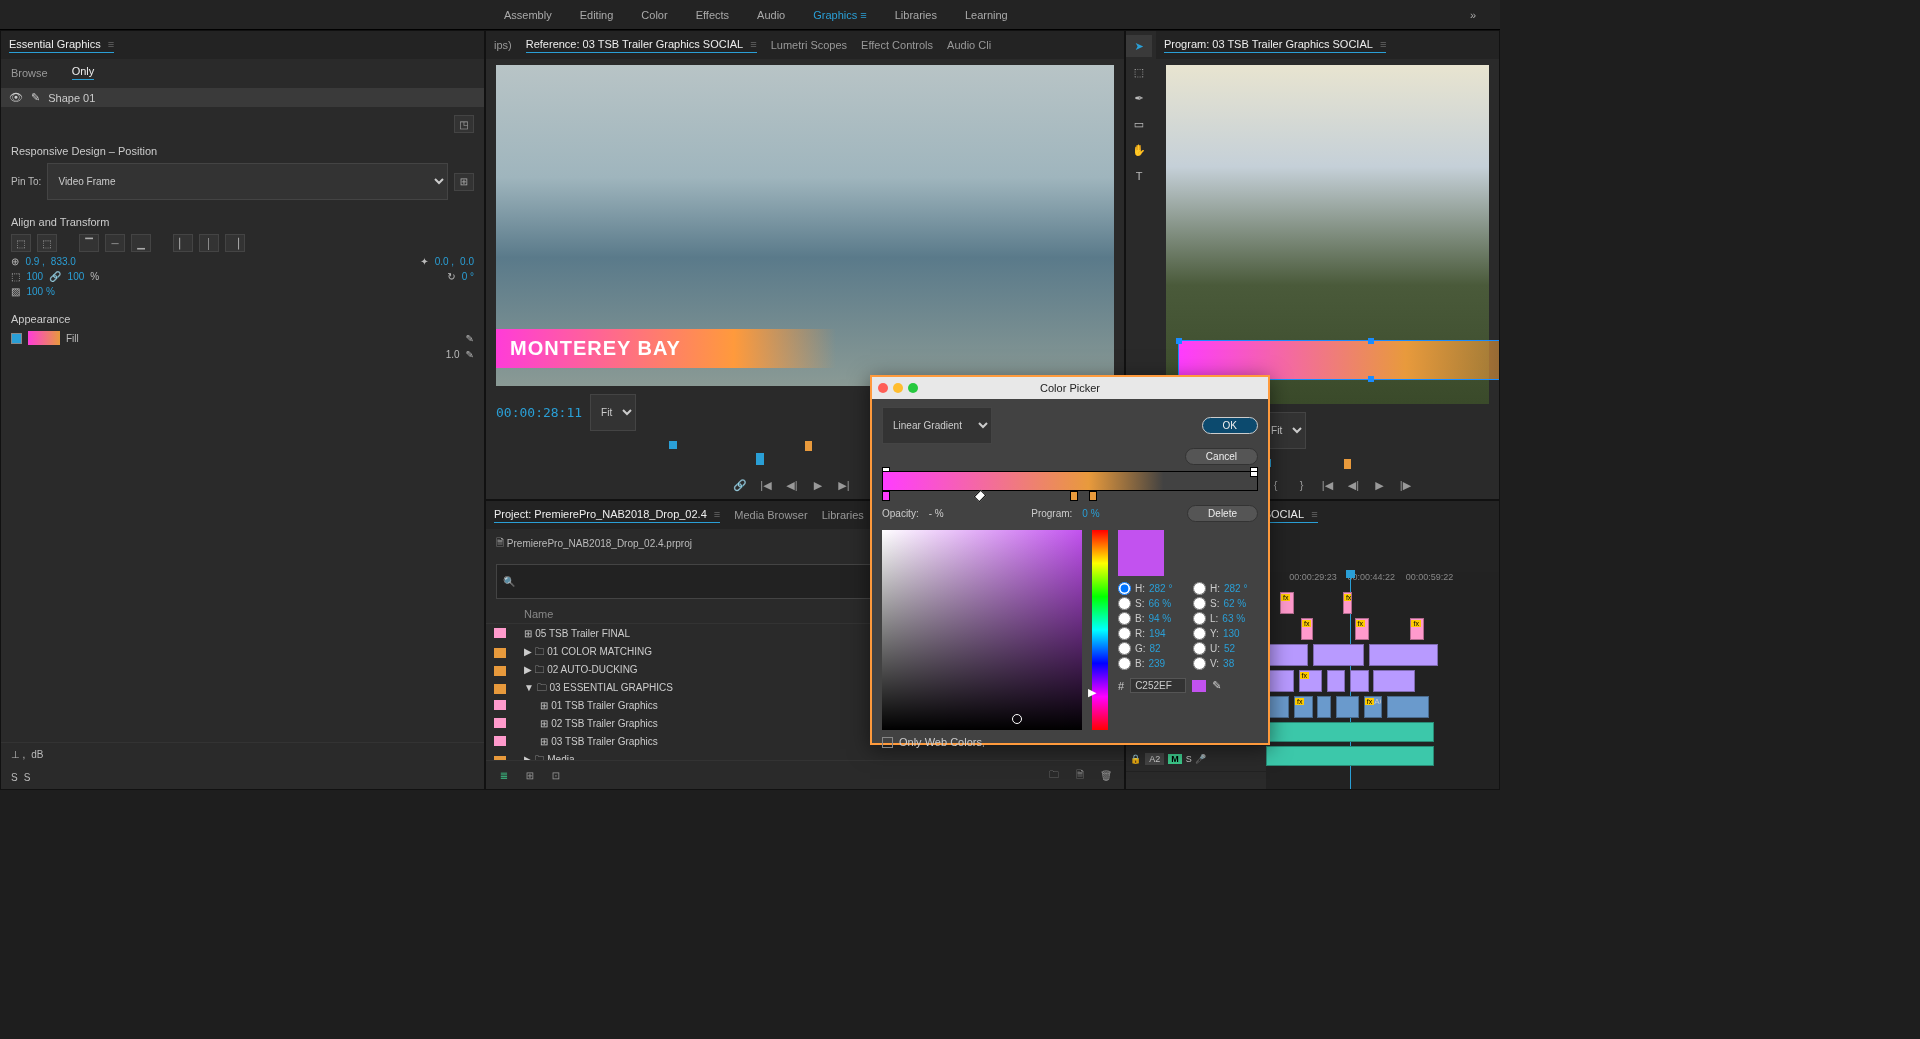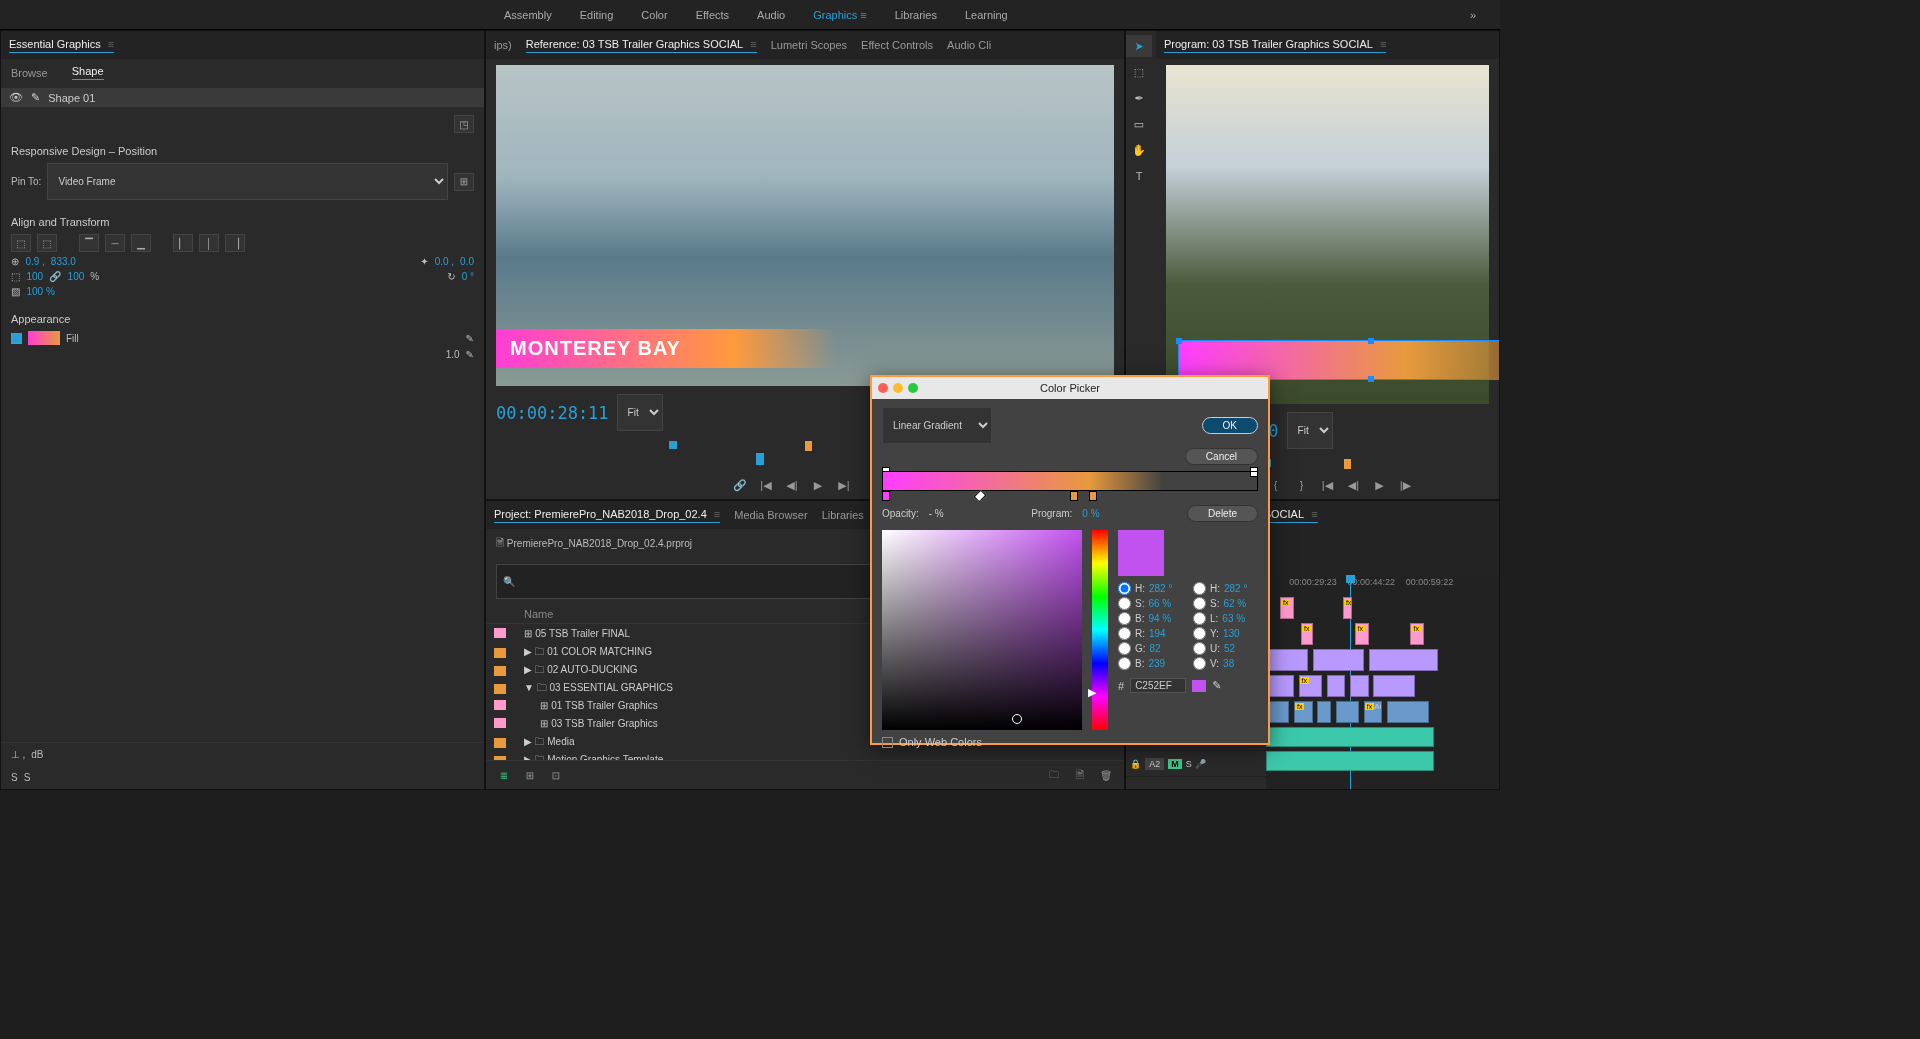--- a/index.html
+++ b/index.html
@@ -14,21 +14,21 @@
 .ptab .menu { margin-left: 4px; color: #666; }
 .main { display: grid; grid-template-columns: 485px 640px 375px; grid-template-rows: 470px 290px; height: 760px; }
 .panel { background: #2a2a2a; border: 1px solid #111; display: flex; flex-direction: column; overflow: hidden; }
 .preview { background: #000; position: relative; flex: 1; margin: 6px 10px; }
 .preview.left { background: linear-gradient(180deg,#b8c4c6 0%,#9fb5bd 35%,#5a7a8a 60%,#8a9a95 100%); }
 .preview.right { background: linear-gradient(180deg,#e8e4d0 0%,#c5d0d8 30%,#4a5a3a 65%,#3a4a2a 100%); }
 .lower-third { position: absolute; left: 0; bottom: 18px; padding: 8px 14px; font-weight: 800; letter-spacing: 1px; font-size: 20px; color: #fff; background: linear-gradient(90deg,#ff3cd8,#ff9a3c 70%,rgba(255,154,60,0)); width: 55%; }
 .grad-box { position: absolute; left: 12px; bottom: 24px; width: 380px; height: 40px; background: linear-gradient(90deg,#ff3cff,#e89a3c 60%,rgba(232,154,60,.3)); border: 1px solid #1a8cff; }
 .grad-box .h { position: absolute; width: 6px; height: 6px; background: #1a8cff; }
 .tc-row { display: flex; align-items: center; padding: 2px 10px; gap: 8px; }
-.tc { color: #2a9fd6; font-family: monospace; font-size: 17px; }
+.tc { color: #2a9fd6; font-family: monospace; font-size: 13px; }
 .tc-white { color: #ddd; font-family: monospace; }
 .sel { background: #333; border: 1px solid #444; color: #ccc; font-size: 10px; padding: 11px 6px; }
 .ruler { height: 20px; background: #2a2a2a; position: relative; margin: 0 10px; }
 .ruler .mark { position: absolute; top: 8px; width: 8px; height: 8px; background: #2a9fd6; }
 .ruler .omark { position: absolute; top: 8px; width: 7px; height: 10px; background: #e89a3c; }
 .transport { display: flex; justify-content: center; gap: 10px; padding: 6px; }
 .tbtn { width: 16px; height: 16px; color: #999; cursor: pointer; display: flex; align-items: center; justify-content: center; }
 .toolcol { width: 30px; background: #2a2a2a; display: flex; flex-direction: column; padding: 4px 0; gap: 4px; }
 .tool { width: 26px; height: 22px; display: flex; align-items: center; justify-content: center; color: #bbb; cursor: pointer; }
 .tool.active { background: #3a3a3a; color: #2a9fd6; }
@@ -186,21 +186,21 @@
       </div>
     </div>
   </div>
 
   <div class="panel eg-panel" style="grid-row:1/3">
     <div class="panel-tabs">
         <span class="ptab active"><span>Essential Graphics</span><span class="menu">&nbsp;≡</span></span>
       </div>
     <div class="eg-sec row" style="gap:24px">
       <span class="ptab">Browse</span>
-      <span class="ptab active">Shape</span>
+      <span class="ptab active">Only</span>
     </div>
     <div class="layer-row">
       <span class="eye">👁</span>
       <span>✎</span>
       <span>Shape 01</span>
     </div>
     <div class="eg-sec" style="text-align:right"><span class="iconbtn">◳</span></div>
     <div class="eg-sec">
       <h4>Responsive Design – Position</h4>
       <div class="eg-row">
@@ -323,20 +323,27 @@
         <div class="proj-row">
           <span class="swatch" style="background:#e89a3c"></span>
     <span style="padding-left:0px">▼ 🗀 03 ESSENTIAL GRAPHICS</span>
     <span></span>
           <span></span>
           <span></span>
         </div>
         <div class="proj-row">
           <span class="swatch" style="background:#ff9acc"></span>
     <span style="padding-left:16px"> ⊞ 01 TSB Trailer Graphics</span>
+    <span>23.976 fps</span>
+          <span>00:00:00:00</span>
+          <span>00:</span>
+        </div>
+        <div class="proj-row">
+          <span class="swatch" style="background:#ff9acc"></span>
+    <span style="padding-left:16px"> ⊞ 02 TSB Trailer Graphics</span>
     <span>23.976 fps</span>
           <span>00:00:00:00</span>
           <span>00:</span>
         </div>
         <div class="proj-row">
           <span class="swatch" style="background:#ff9acc"></span>
     <span style="padding-left:16px"> ⊞ 03 TSB Trailer Graphics</span>
     <span>23.976 fps</span>
           <span>00:00:00:00</span>
           <span>00:</span>

